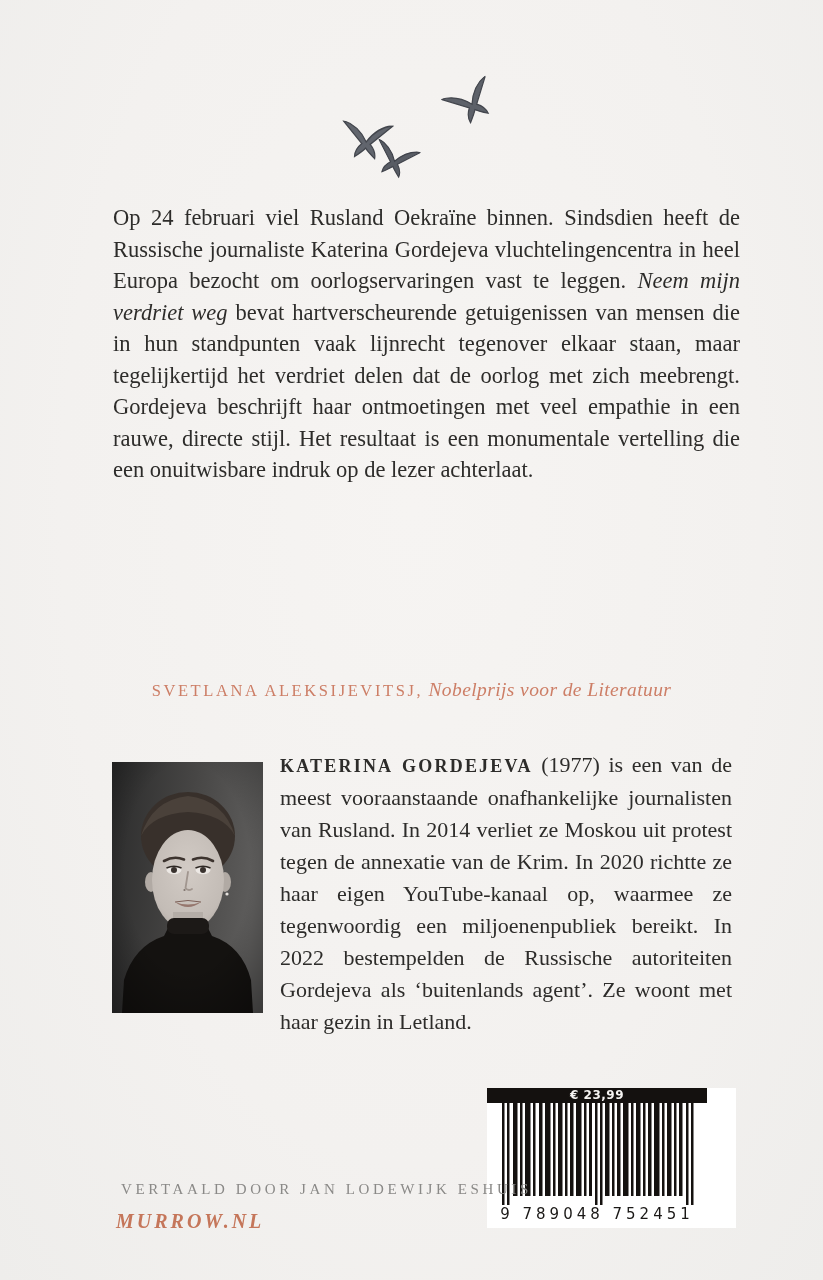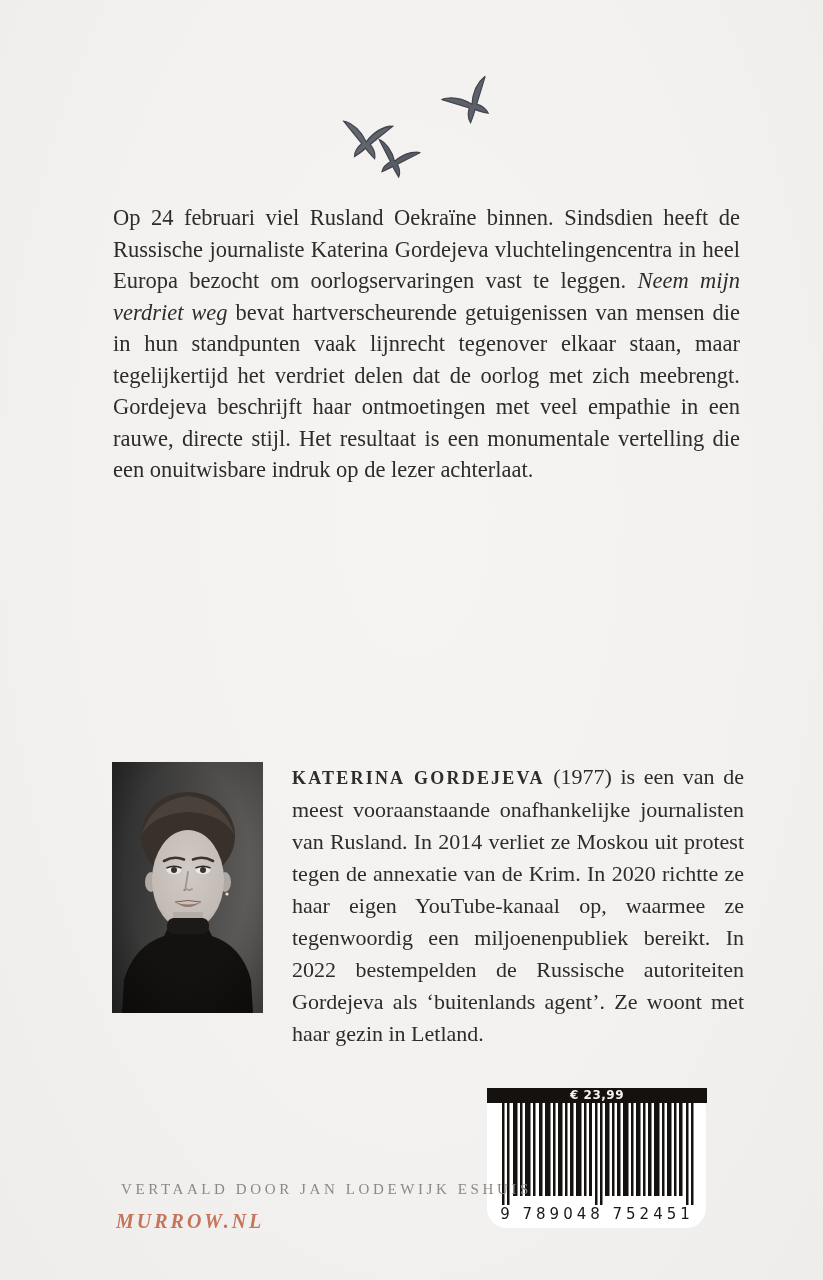--- a/index.html
+++ b/index.html
@@ -38,29 +38,28 @@
   .attr-name{font-size:16.5px;letter-spacing:2.6px;}
   .attr-cred{font-style:italic;font-size:19.5px;letter-spacing:.4px;}
   
   .portrait{
     position:absolute;left:112px;top:762px;width:151px;height:251px;
     box-shadow:inset 0 0 30px rgba(0,0,0,.25);
   }
   .portrait svg{display:block;}
   .bio{
     position:absolute;left:280px;top:749px;width:452px;
-    font-size:22px;line-height:32px;margin:12px;
+    font-size:22px;line-height:32px;margin:0;
     text-align:justify;color:#2d2c2a;
   }
   .bio-name{font-size:18px;font-weight:600;letter-spacing:2.2px;}
   
   .barcode{
-    position:absolute;left:487px;top:1088px;width:219px;height:140px;
+    position:absolute;left:487px;top:1088px;width:249px;height:140px;
     background:#ffffff;
-    border-radius:20px;
   }
   .price-bar{
     position:absolute;left:0;top:0;width:220px;height:15px;
     background:#14110f;color:#f6f4f2;
     font-family:"DejaVu Sans", sans-serif;font-size:12px;font-weight:600;
     text-align:center;line-height:15px;letter-spacing:.5px;
   }
   .bars{position:absolute;left:0;top:15px;}
   .isbn-digits{
     position:absolute;left:0;top:117px;width:220px;
@@ -95,20 +94,23 @@
     </div>
     <div class="bird bird-c">
       <svg width="48" height="40" viewBox="0 0 24 20">
         <path d="M12 9 C9 4 5 1 0 0 C4 4 7 7 10 10 C8 12 7 14 7.2 16.5 C9 15 11 13.2 12 12 C13 13.2 15 15 16.8 16.5 C17 14 16 12 14 10 C17 7 20 4 24 0 C19 1 15 4 12 9 Z" fill="#585c64" stroke="#3f424a" stroke-width="0.6"></path>
       </svg>
     </div>
   </div>
 
   <p class="synopsis"><span>Op 24 februari viel Rusland Oekraïne binnen. Sindsdien heeft de Russische journaliste Katerina Gordejeva vluchtelingencentra in heel Europa bezocht om oorlogservaringen vast te leggen. </span><em>Neem mijn verdriet weg</em><span> bevat hartverscheurende getuigenissen van mensen die in hun standpunten vaak lijnrecht tegenover elkaar staan, maar tegelijkertijd het verdriet delen dat de oorlog met zich meebrengt. Gordejeva beschrijft haar ontmoetingen met veel empathie in een rauwe, directe stijl. Het resultaat is een monumentale vertelling die een onuitwisbare indruk op de lezer achterlaat.</span></p>
 
+  <div class="attribution">
+    <span class="attr-name">SVETLANA ALEKSIJEVITSJ,</span><span class="attr-cred"> Nobelprijs voor de Literatuur</span>
+  </div>
 
   <div class="portrait">
     <svg width="151" height="251" viewBox="0 0 151 251">
       <defs>
         <linearGradient id="bgG" x1="0" y1="0" x2="1" y2="0.15">
           <stop offset="0" stop-color="#2c2c2c"></stop>
           <stop offset="0.55" stop-color="#474645"></stop>
           <stop offset="1" stop-color="#5e5d5c"></stop>
         </linearGradient>
         <radialGradient id="vig" cx="0.5" cy="0.42" r="0.75">

